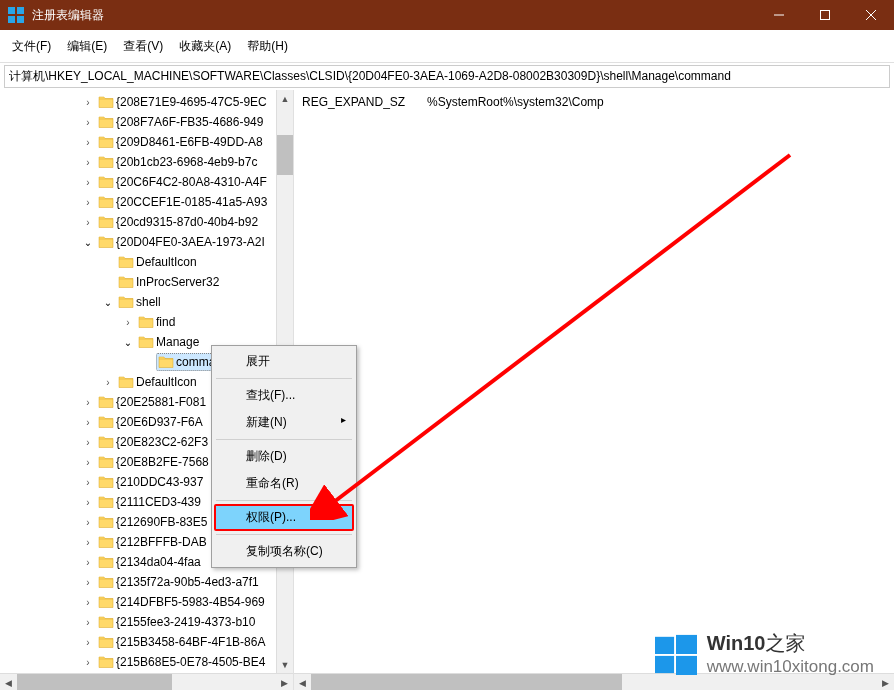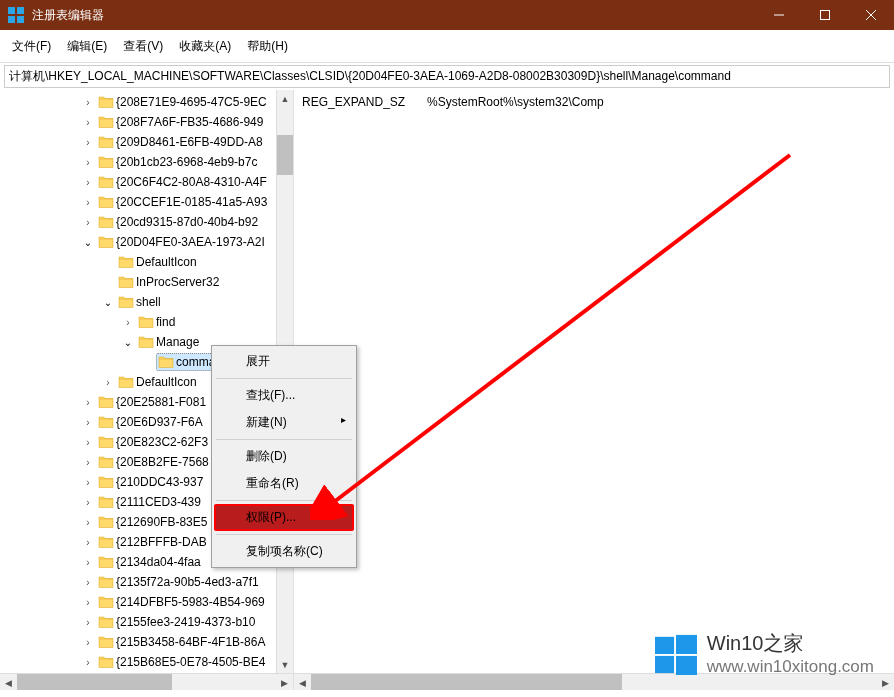--- a/index.html
+++ b/index.html
@@ -51,32 +51,32 @@
   .list-header { height: 24px; display: flex; background: #fff; border-bottom: 1px solid #e8e8e8; }
   .list-header .col { padding: 4px 8px; font-size: 12px; border-right: 1px solid #e8e8e8; }
   .list-body { padding: 2px 0; }
   .list-row { display: flex; align-items: center; height: 20px; }
   .list-row .cell { padding: 0 8px; font-size: 12px; display: flex; align-items: center; overflow: hidden; white-space: nowrap; }
   .val-icon { width: 16px; height: 16px; margin-right: 4px; display: inline-flex; align-items: center; justify-content: center; }
   
   
   .context-menu { position: absolute; background: #f0f0f0; border: 1px solid #a0a0a0; box-shadow: 2px 2px 4px rgba(0,0,0,0.25); font-size: 12px; padding: 2px; width: 146px; z-index: 100; }
   .context-menu .cm-item { padding: 5px 28px 5px 32px; position: relative; }
-  .context-menu .cm-item.hover { background: #b91c1c; }
+  .context-menu .cm-item.hover { background: #7dd3fc; }
   .context-menu .cm-item.hover.red-box { padding: 3px 26px 3px 30px; }
   .context-menu .cm-sep { height: 1px; background: #d0d0d0; margin: 3px 2px; }
   .context-menu .cm-sub::after { content: "▸"; position: absolute; right: 8px; font-size: 10px; }
   
   
   .arrow-anno { position: absolute; pointer-events: none; z-index: 200; }
   
   
   .watermark { position: absolute; right: 20px; bottom: 20px; display: flex; align-items: center; gap: 10px; z-index: 50; }
   .watermark .wm-logo { width: 42px; height: 42px; }
-  .watermark .wm-text1 { font-size: 20px; font-weight: normal; color: #333; }
+  .watermark .wm-text1 { font-size: 20px; font-weight: bold; color: #333; }
   .watermark .wm-text2 { font-size: 17px; color: #777; }
   
   
   svg.folder { width: 16px; height: 16px; }
 </style>
 </head>
 <body>
 
 <div class="titlebar">
   <span class="app-icon">

